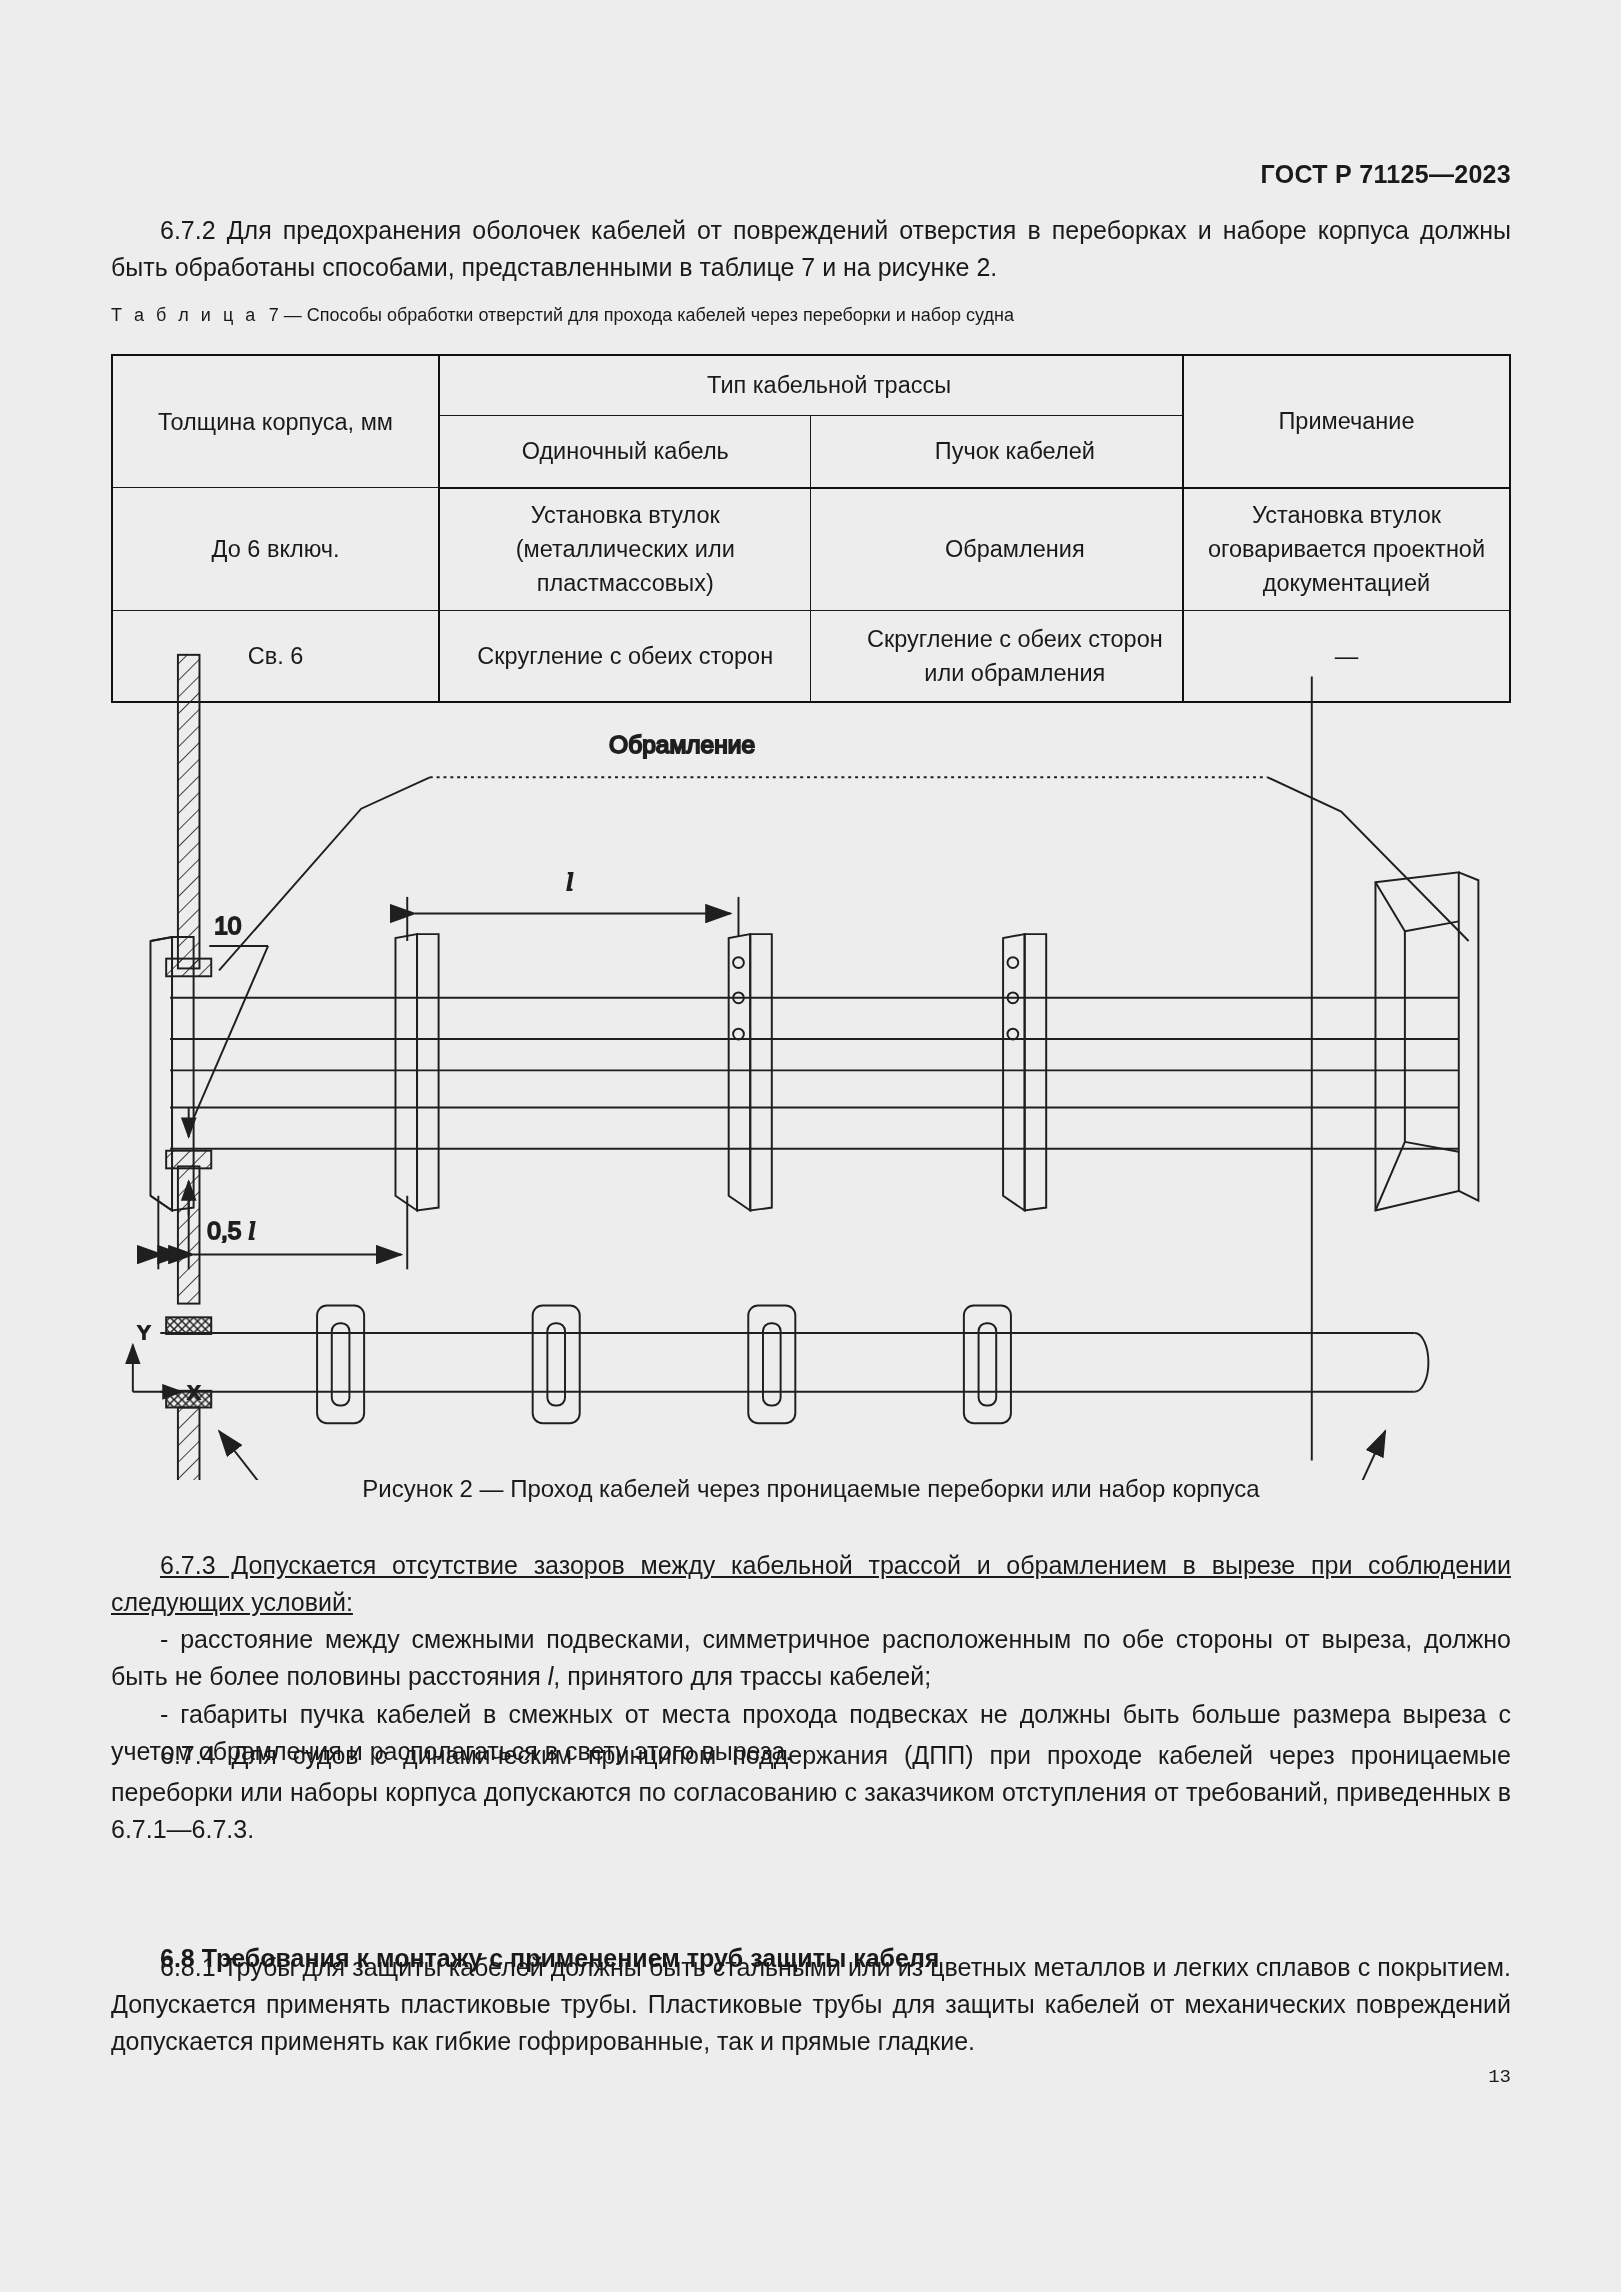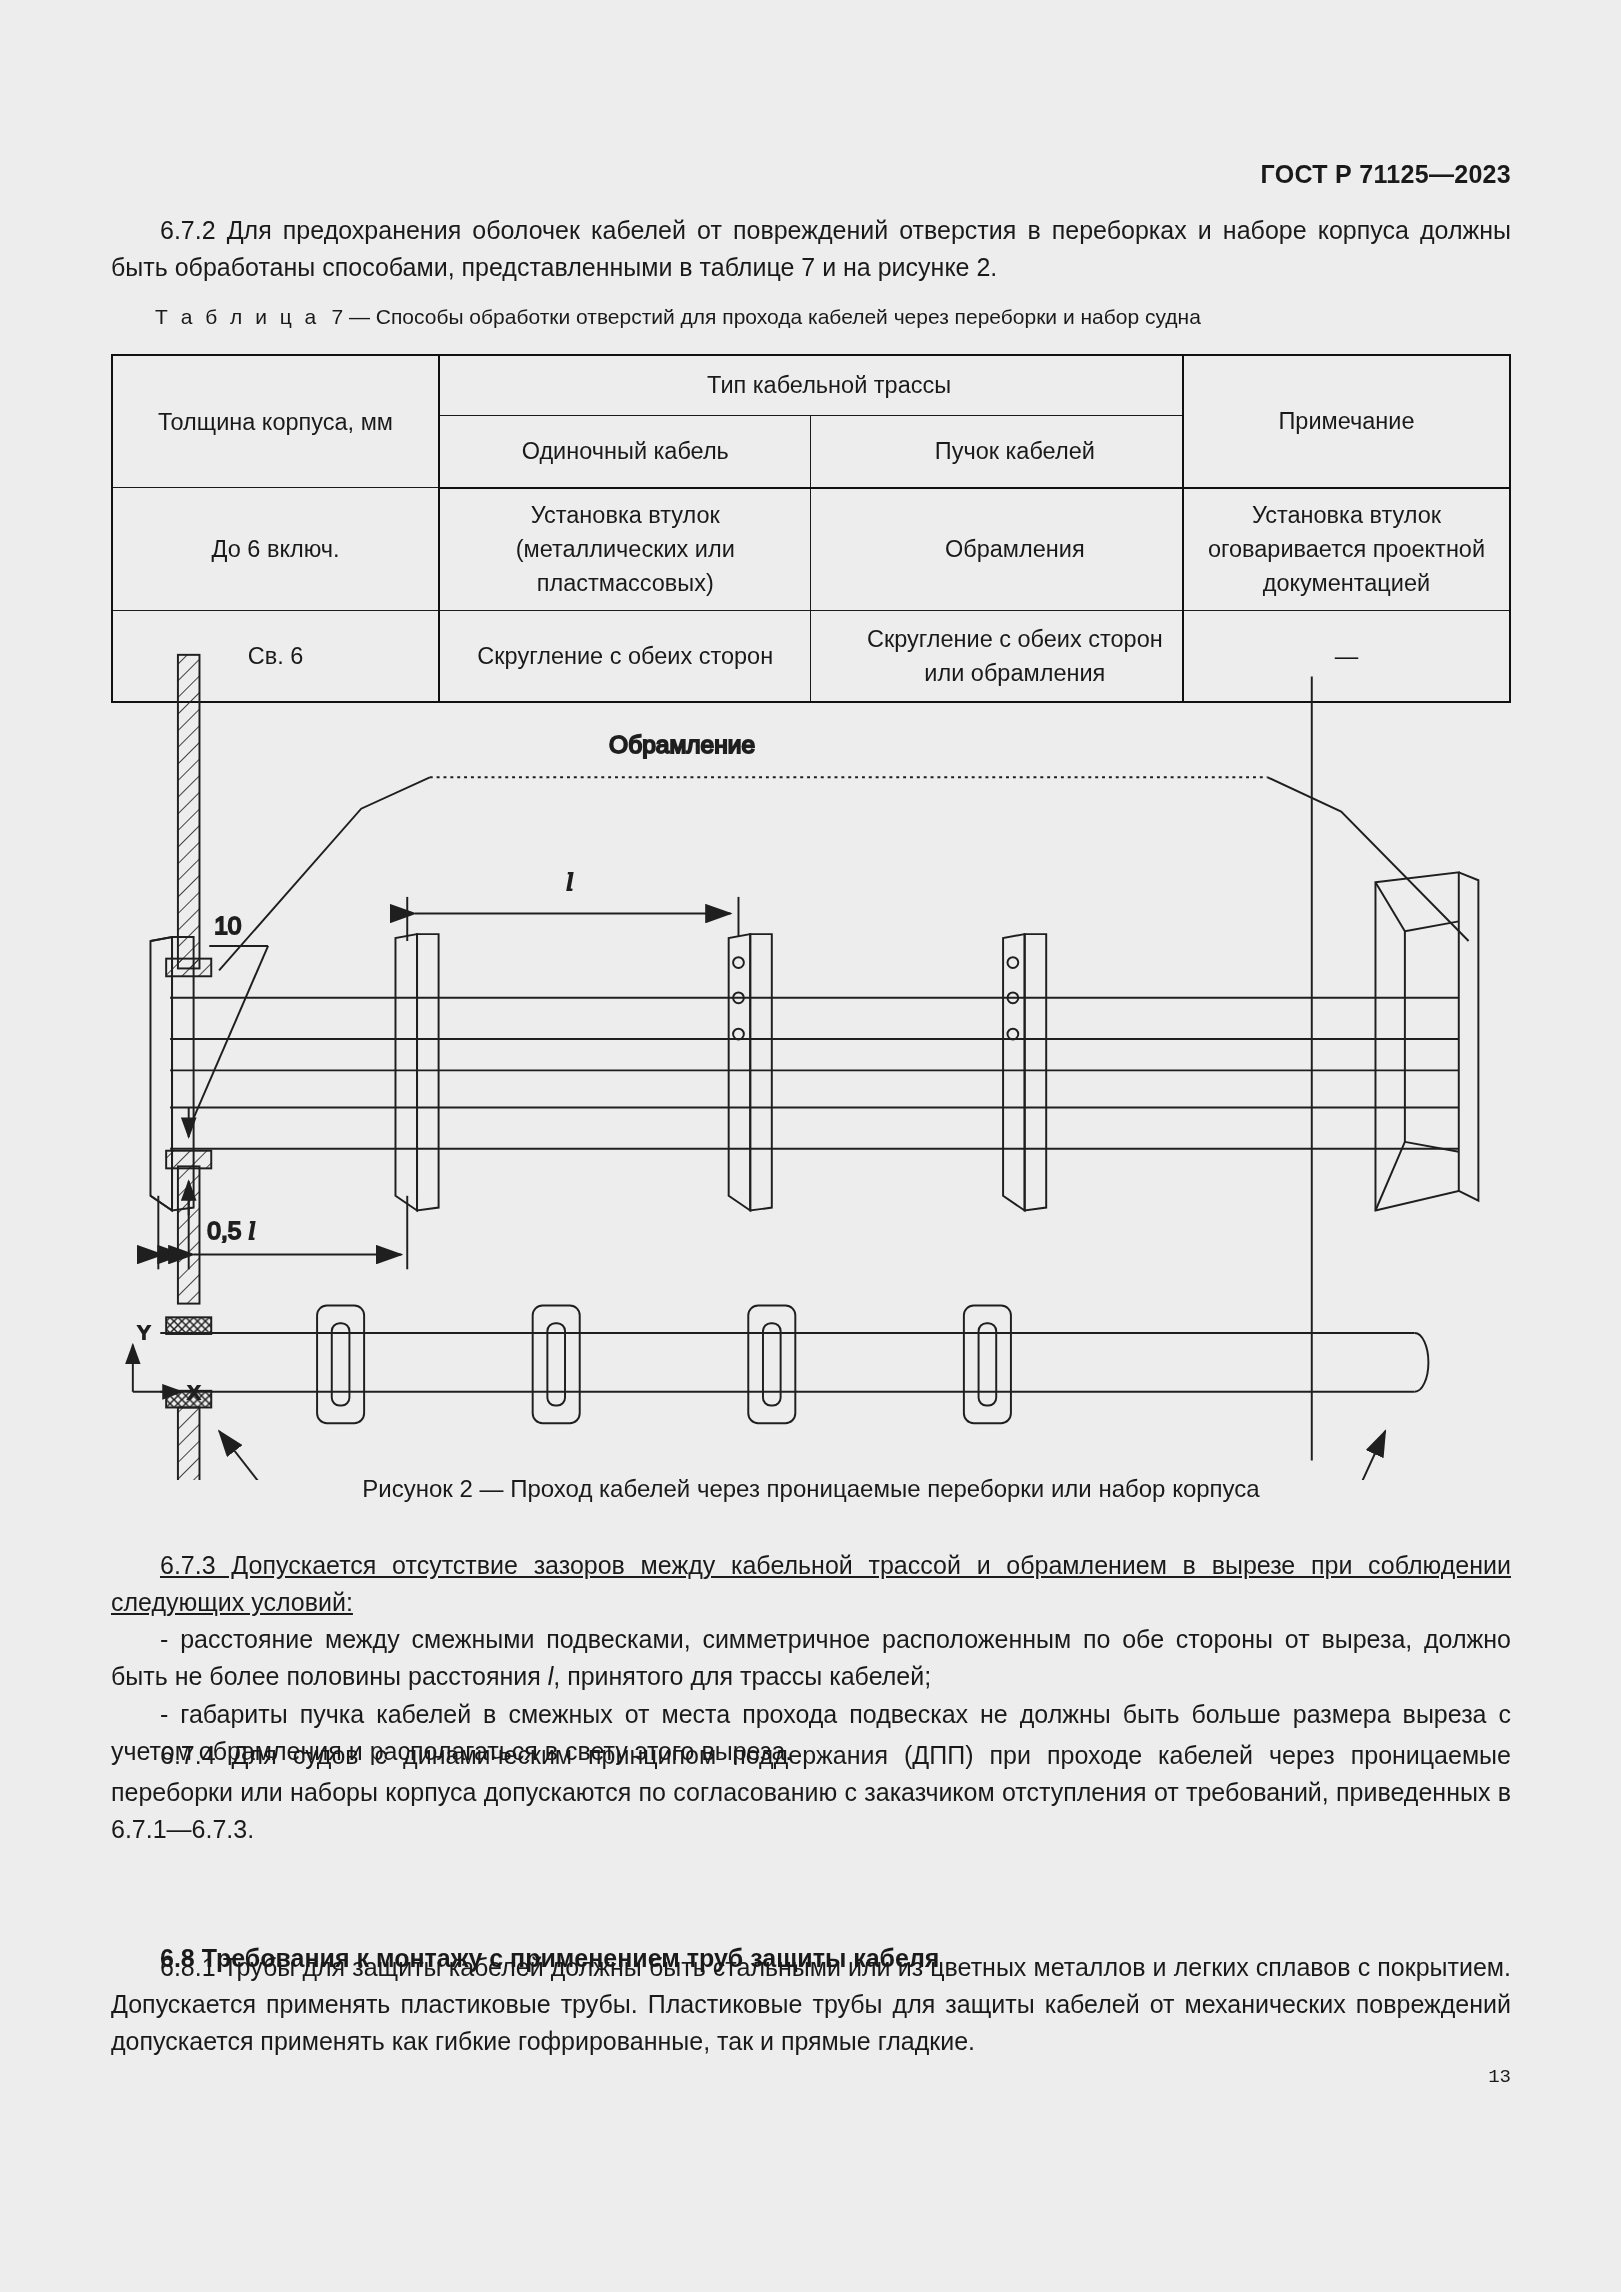--- a/index.html
+++ b/index.html
@@ -48,23 +48,22 @@
   }
   .indent { text-indent: 49px; }
   .para i { font-style: italic; }
   .bold { font-weight: bold; }
 
   
   .table-caption {
     position: absolute;
     left: 0;
     top: 305px;
-    font-size: 21px;
+    font-size: 18px;
     white-space: nowrap;
-    margin-left: 44px;
   }
   .table-caption .spaced {
     letter-spacing: 3.5px;
   }
 
   
   .tbl {
     position: absolute;
     left: 0;
     top: 354px;

